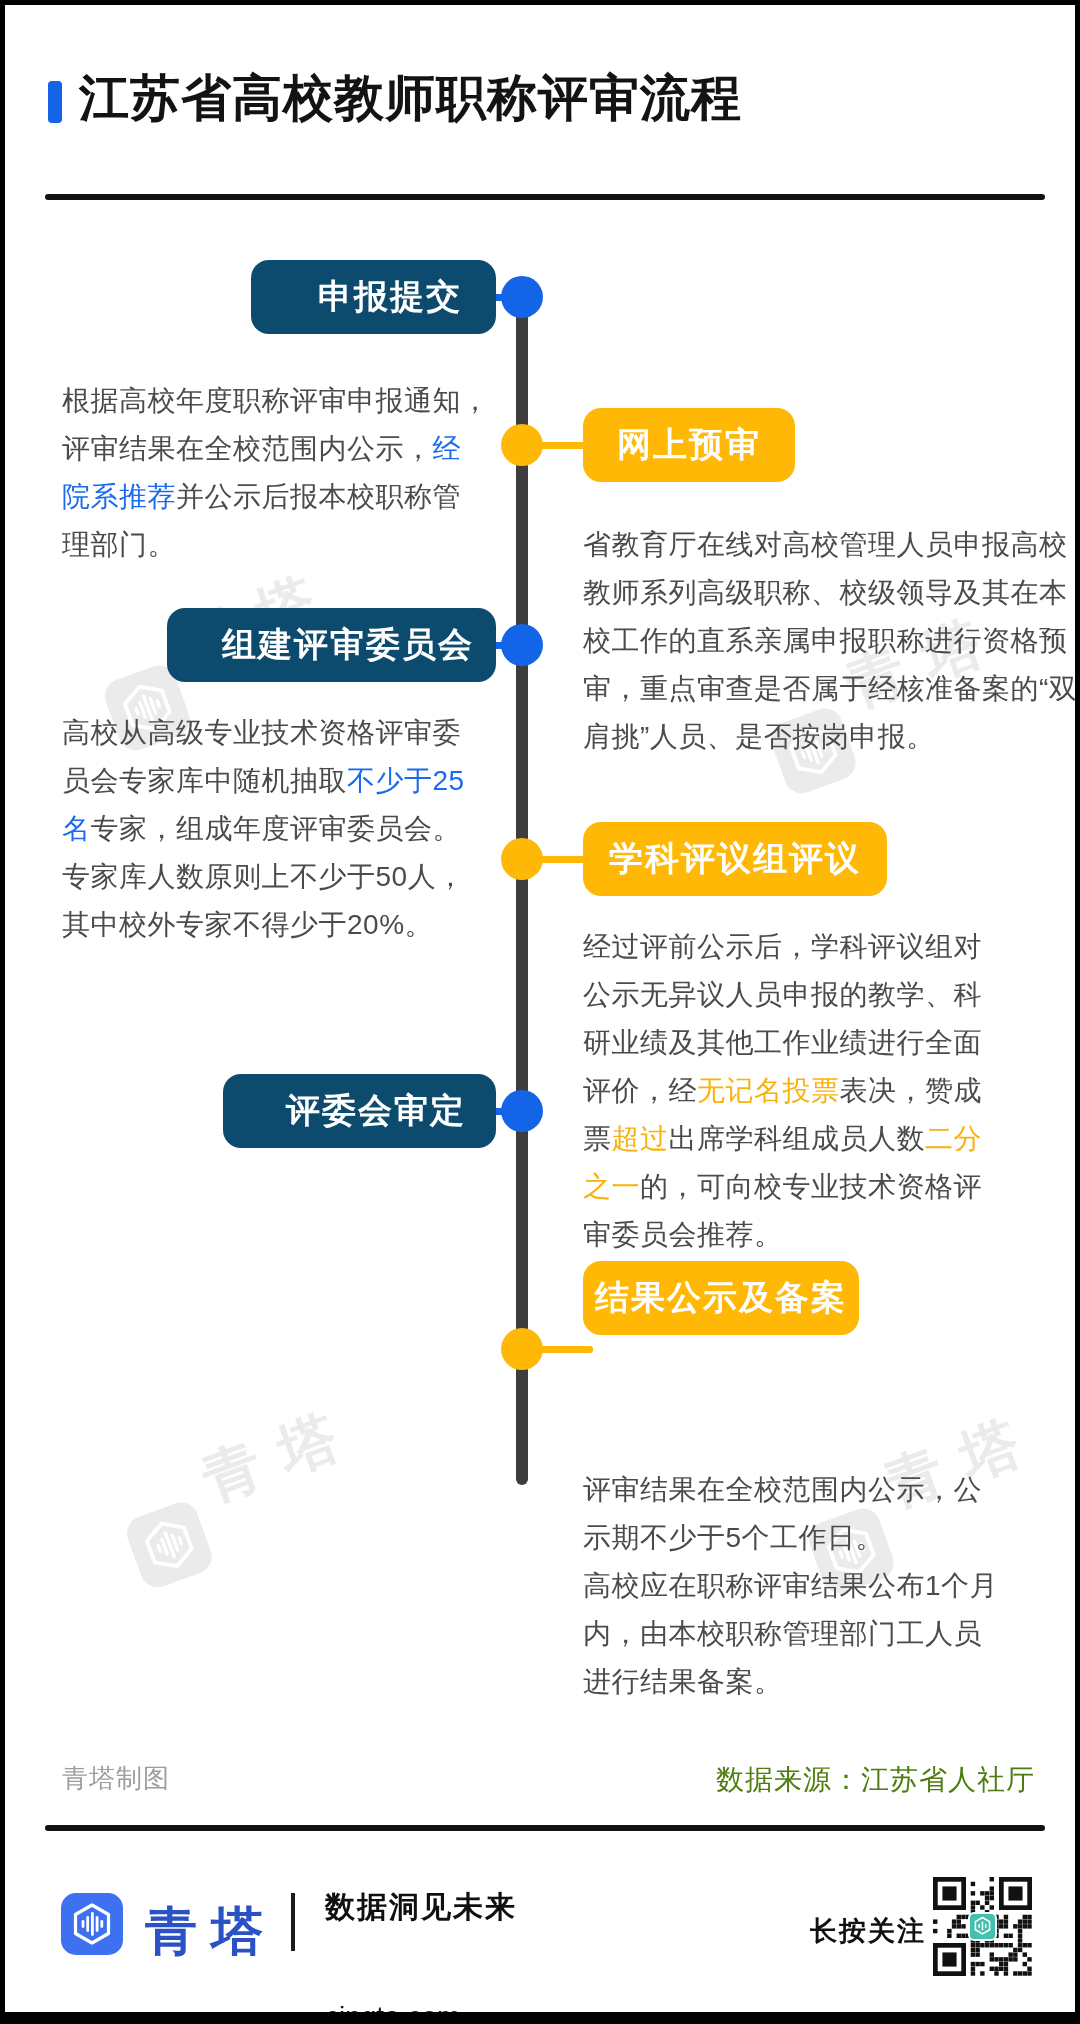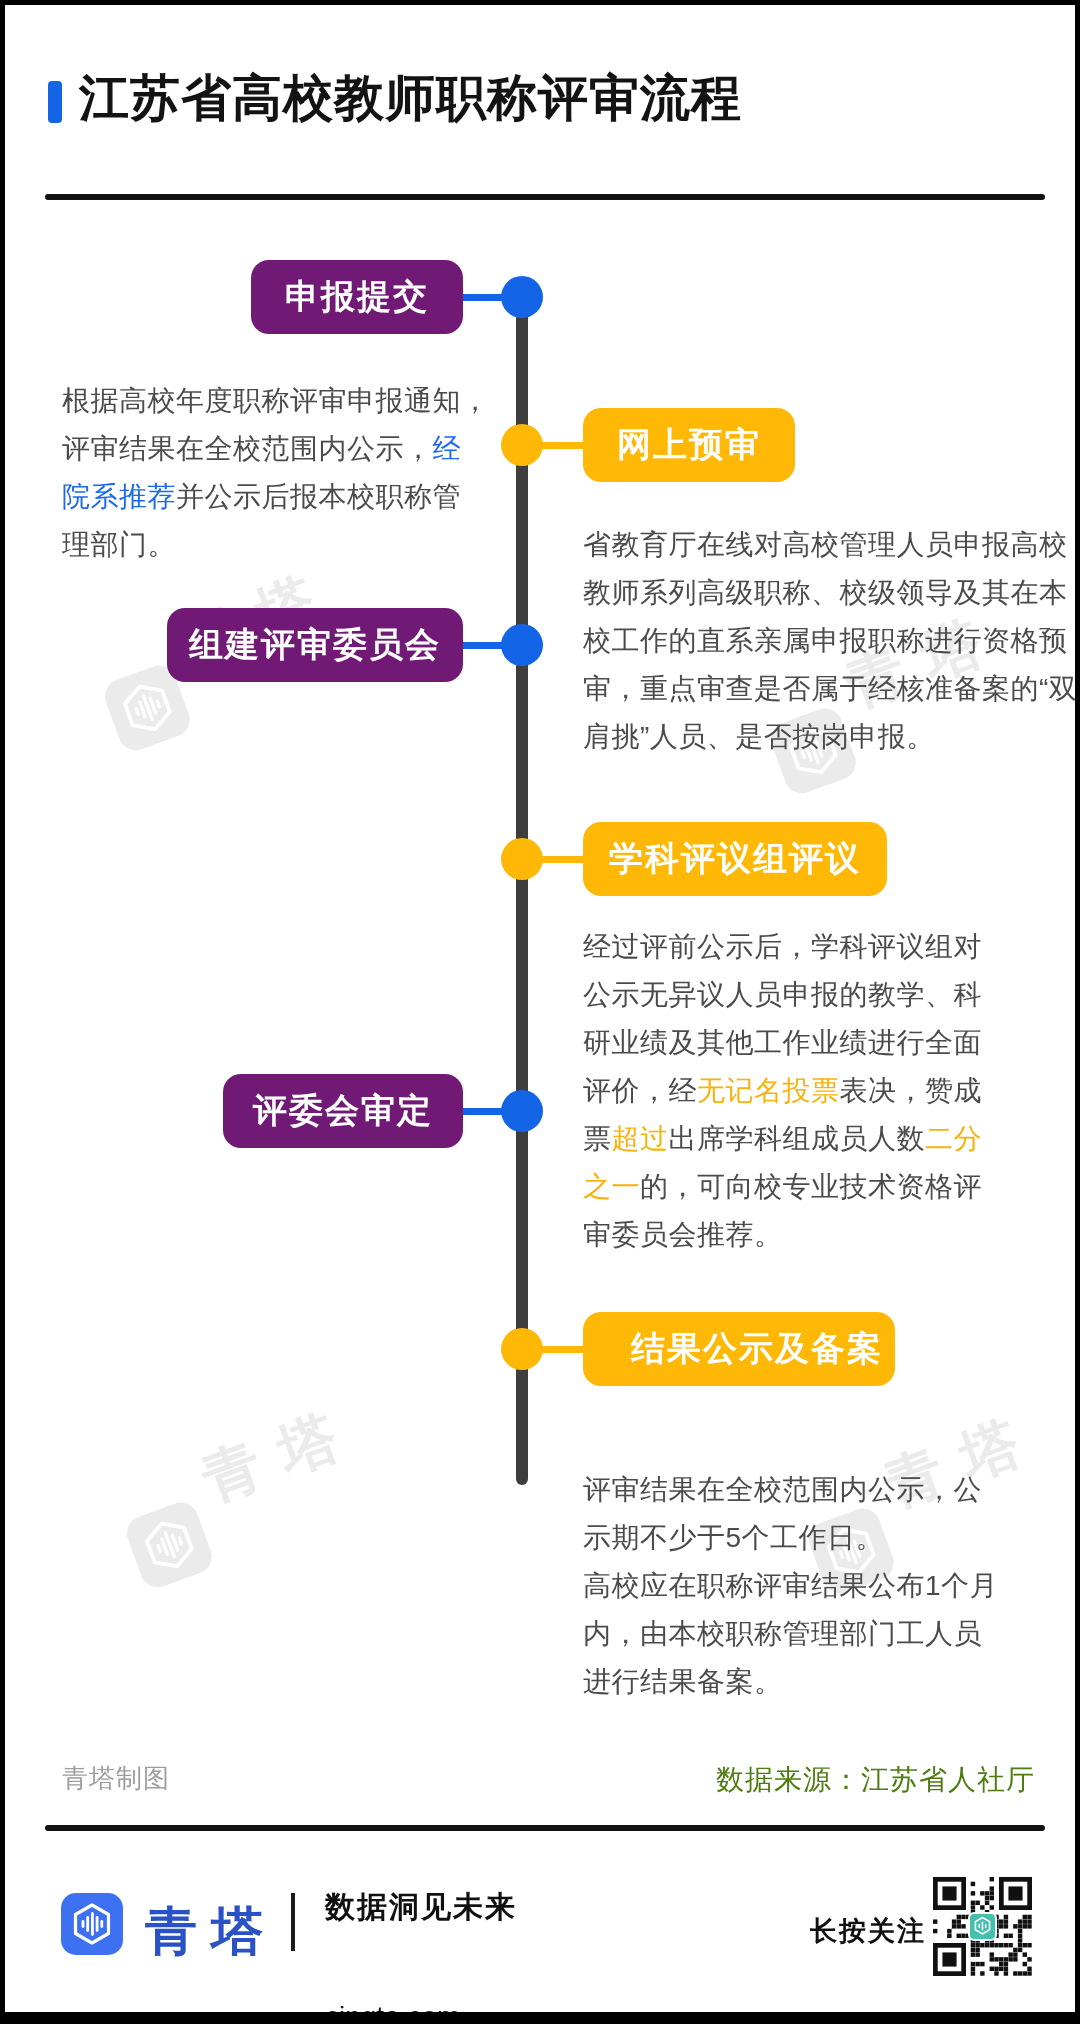--- a/index.html
+++ b/index.html
@@ -18,21 +18,21 @@
   
   #flow{position:absolute;left:0;top:0;width:1080px;height:2024px;}
   .tl-line{position:absolute;left:511px;top:292px;width:12px;height:1188px;background:#3D3D3D;border-radius:6px;}
   .dot{position:absolute;width:42px;height:42px;border-radius:50%;}
   .conn{position:absolute;height:7px;border-radius:3px;}
   .badge{
     position:absolute;height:74px;border-radius:18px;color:#fff;
     font-size:34px;font-weight:700;letter-spacing:2px;
     display:flex;align-items:center;justify-content:center;white-space:nowrap;
   }
-  .badge.blue{background:#701a75;}
+  .badge.blue{background:#0c4a6e;padding-left:33px;}
   .badge.yellow{background:#FFB806;}
   .body-text{
     position:absolute;font-size:28px;line-height:48px;font-weight:500;
     color:#4B4B4B;white-space:pre-line;letter-spacing:.5px;text-align:left;
   }
   .hl-blue{color:#1B6AEE;}
   .hl-yellow{color:#F9B20B;}
   
   .wm{position:absolute;width:270px;height:150px;transform:rotate(-20deg);pointer-events:none;}
   .wm svg{position:absolute;left:0;top:48px;}
@@ -131,36 +131,41 @@
       <div class="dot" style="background: rgb(255, 184, 6); left: 496px; top: 419px;"></div>
       <div class="badge yellow" style="left: 578px; top: 403px; width: 212px; text-align: right;">网上预审</div>
       <div class="body-text" style="left: 578px; top: 516px; width: 500px;"><span>省教育厅在线对高校管理人员申报高校
 教师系列高级职称、校级领导及其在本
 校工作的直系亲属申报职称进行资格预
 审，重点审查是否属于经核准备案的“双
 肩挑”人员、是否按岗申报。</span></div>
       <div class="conn" style="background: rgb(20, 100, 232); top: 637px; left: 448px; width: 69px;"></div>
       <div class="dot" style="background: rgb(20, 100, 232); left: 496px; top: 619px;"></div>
       <div class="badge blue" style="left: 162px; top: 603px; width: 296px;">组建评审委员会</div>
+      <div class="body-text" style="left: 57px; top: 704px; width: 470px;"><span>高校从高级专业技术资格评审委
+员会专家库中随机抽取</span><span class="hl-blue">不少于25
+名</span><span>专家，组成年度评审委员会。
+专家库人数原则上不少于50人，
+其中校外专家不得少于20%。</span></div>
       <div class="conn" style="background: rgb(255, 184, 6); top: 851px; left: 517px; width: 71px;"></div>
       <div class="dot" style="background: rgb(255, 184, 6); left: 496px; top: 833px;"></div>
       <div class="badge yellow" style="left: 578px; top: 817px; width: 304px;">学科评议组评议</div>
       <div class="body-text" style="left: 578px; top: 918px; width: 450px;"><span>经过评前公示后，学科评议组对
 公示无异议人员申报的教学、科
 研业绩及其他工作业绩进行全面
 评价，经</span><span class="hl-yellow">无记名投票</span><span>表决，赞成
 票</span><span class="hl-yellow">超过</span><span>出席学科组成员人数</span><span class="hl-yellow">二分
 之一</span><span>的，可向校专业技术资格评
 审委员会推荐。</span></div>
       <div class="conn" style="background: rgb(20, 100, 232); top: 1103px; left: 448px; width: 69px;"></div>
       <div class="dot" style="background: rgb(20, 100, 232); left: 496px; top: 1085px;"></div>
       <div class="badge blue" style="left: 218px; top: 1069px; width: 240px; text-align: right;">评委会审定</div>
       <div class="conn" style="background: rgb(255, 184, 6); top: 1341px; left: 517px; width: 71px;"></div>
       <div class="dot" style="background: rgb(255, 184, 6); left: 496px; top: 1323px;"></div>
-      <div class="badge yellow" style="left: 578px; top: 1307px; width: 276px; padding-left: 36px;">结果公示及备案</div>
+      <div class="badge yellow" style="left: 578px; top: 1256px; width: 276px;">结果公示及备案</div>
       <div class="body-text" style="left: 578px; top: 1461px; width: 470px;"><span>评审结果在全校范围内公示，公
 示期不少于5个工作日。
 高校应在职称评审结果公布1个月
 内，由本校职称管理部门工人员
 进行结果备案。</span></div>
     </div>
 
   <div class="credit">青塔制图</div>
   <div class="source">数据来源：江苏省人社厅</div>
   <div class="h-rule" id="rule-bottom"></div>

